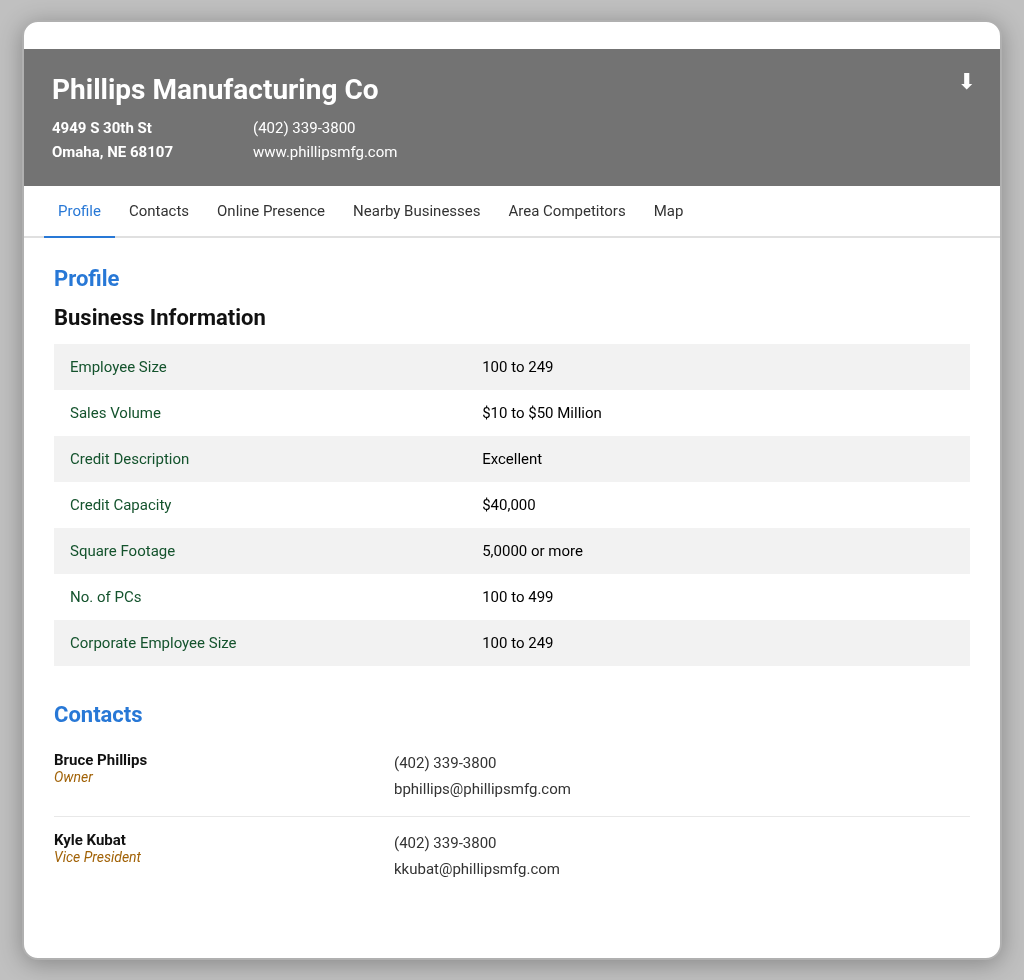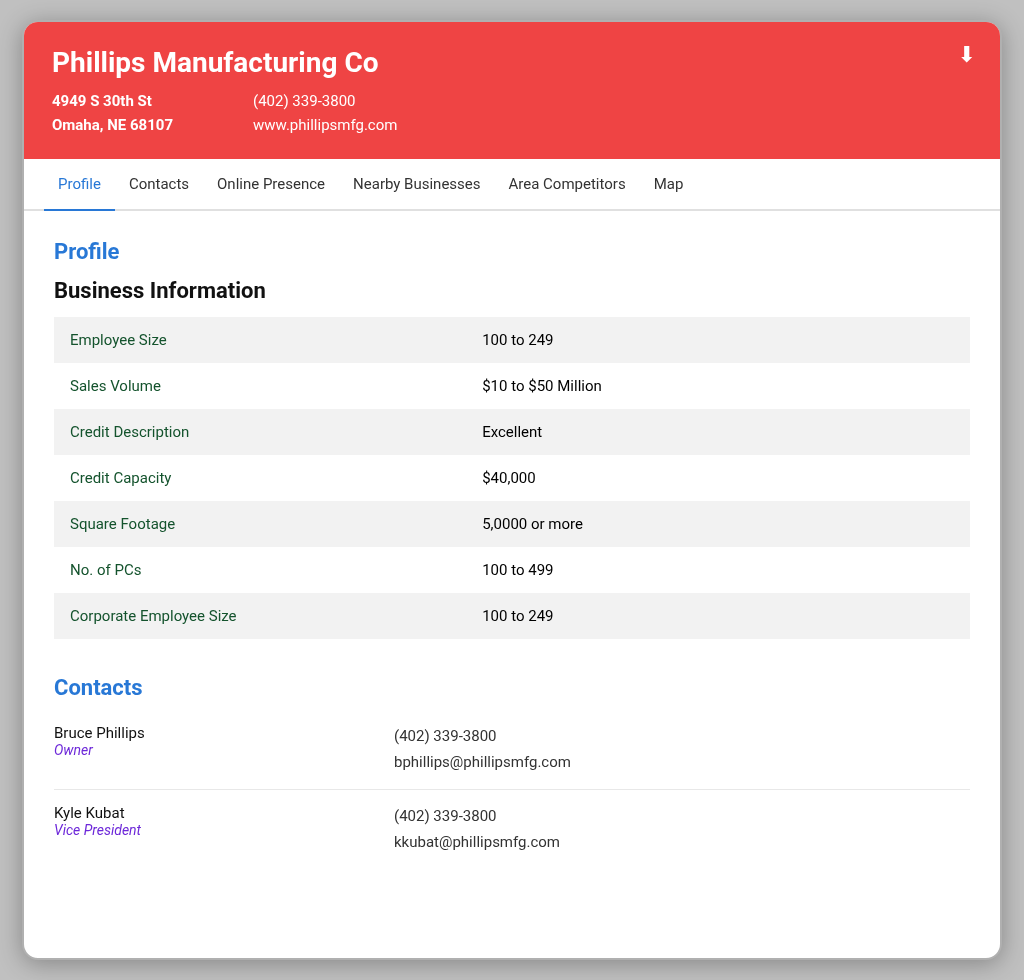--- a/index.html
+++ b/index.html
@@ -22,23 +22,24 @@
       min-height: 940px;
       background: #ffffff;
       border-radius: 16px;
       overflow: hidden;
       box-shadow: 0 4px 24px rgba(0,0,0,0.3);
       border: 2px solid #b0b0b0;
     }
 
     
     .header {
-      background: #ef4444;
+      background: #737373;
       padding: 24px 28px 22px 28px;
       position: relative;
+      margin-top: 27px;
     }
 
     .header-title {
       color: #ffffff;
       font-size: 28px;
       font-weight: 700;
       margin-bottom: 10px;
     }
 
     .header-info {
@@ -151,28 +152,28 @@
       gap: 60px;
       padding: 10px 0;
     }
 
     .contact-left {
       width: 280px;
     }
 
     .contact-name {
       font-size: 15px;
-      font-weight: 400;
+      font-weight: 700;
       color: #111111;
     }
 
     .contact-title {
       font-size: 14px;
       font-style: italic;
-      color: #6d28d9;
+      color: #a16207;
     }
 
     .contact-right {
       font-size: 15px;
       color: #333333;
       line-height: 1.7;
     }
 
     .contact-divider {
       border: none;

